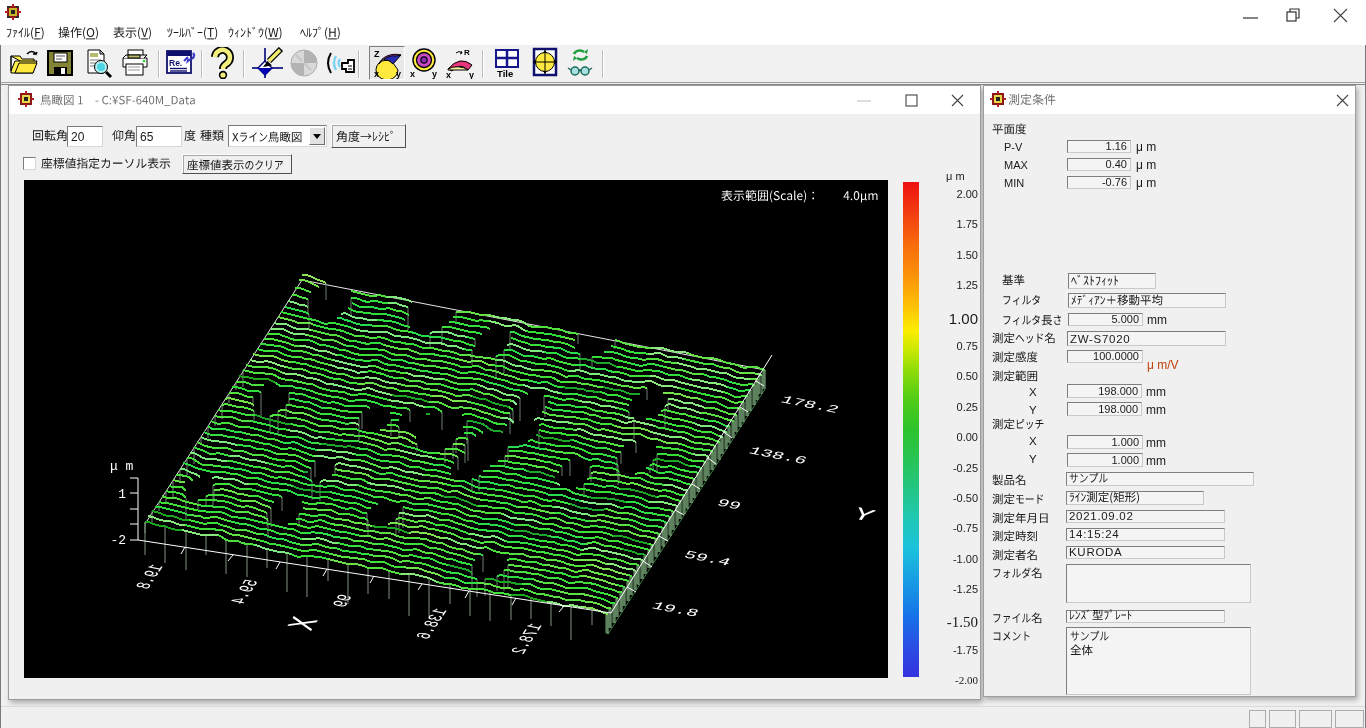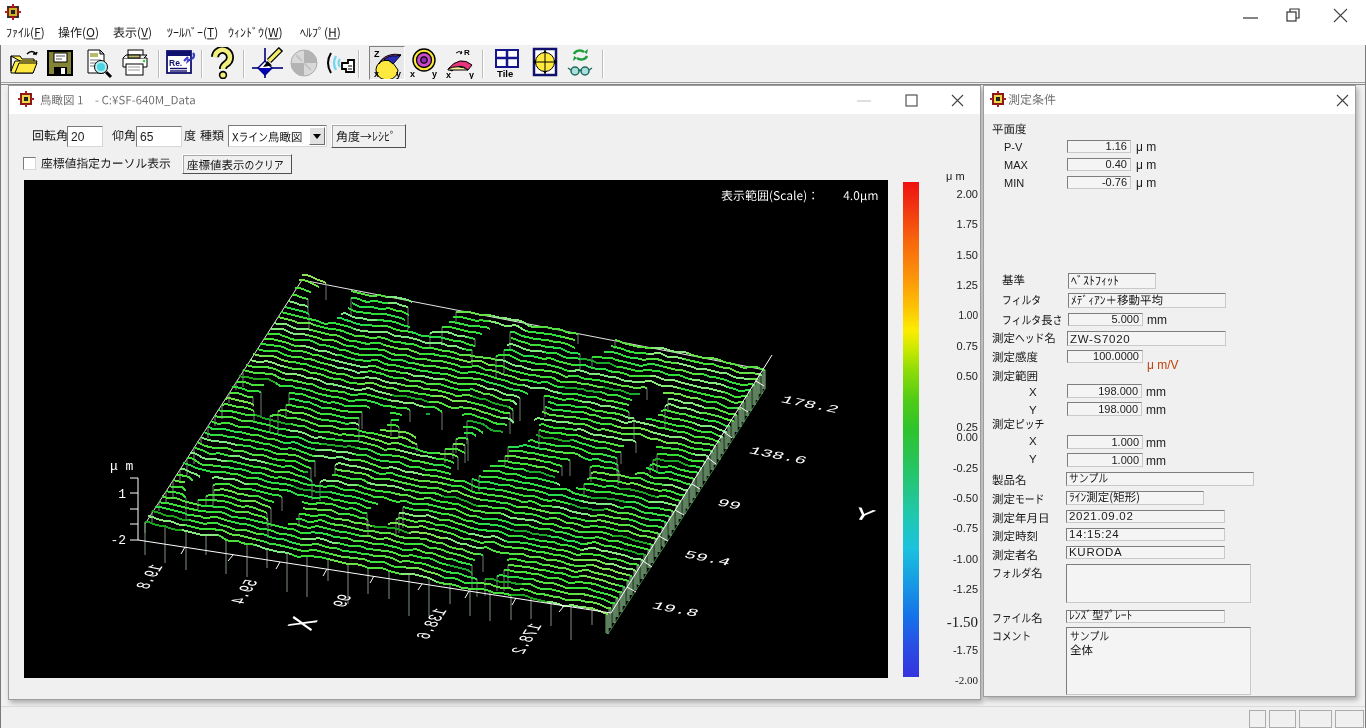--- a/index.html
+++ b/index.html
@@ -1158,24 +1158,24 @@
 <svg class="t" style="left:187px;top:155.7px" width="99" height="19" viewBox="0 -13.3 99 19">
     <path d="M8.7 -7.0C8.5 -5.6 7.9 -4.5 7.0 -3.8V-7.2H6.1V-2.6H2.9V-1.9H6.1V-0.1H2.2V0.6H11.0V-0.1H7.0V-1.9H10.2V-2.6H7.0V-3.7C7.1 -3.6 7.4 -3.4 7.5 -3.2C8.1 -3.6 8.5 -4.2 8.8 -4.8C9.4 -4.2 10.1 -3.6 10.4 -3.2L11.0 -3.8C10.6 -4.2 9.8 -4.9 9.1 -5.5C9.3 -5.9 9.4 -6.4 9.5 -6.9ZM4.0 -7.0C3.8 -5.5 3.3 -4.3 2.3 -3.6C2.5 -3.5 2.8 -3.2 3.0 -3.1C3.5 -3.5 3.9 -4.1 4.2 -4.7C4.7 -4.3 5.2 -3.8 5.4 -3.4L5.9 -4.0C5.6 -4.4 5.0 -5.0 4.5 -5.4C4.7 -5.9 4.8 -6.4 4.9 -6.9ZM1.3 -8.4V-5.2C1.3 -3.6 1.2 -1.3 0.3 0.4C0.5 0.5 0.9 0.7 1.0 0.9C2.0 -0.9 2.1 -3.5 2.1 -5.2V-7.6H10.9V-8.4H6.5V-9.7H5.6V-8.4Z M16.5 -4.2V-3.5H22.0V-4.2ZM20.4 -1.3C21.0 -0.7 21.7 0.0 22.0 0.5L22.6 0.1C22.3 -0.4 21.6 -1.1 21.0 -1.7ZM17.2 -1.7C16.8 -1.1 16.1 -0.4 15.4 0.0C15.6 0.1 15.8 0.4 15.9 0.5C16.6 0.0 17.4 -0.7 17.8 -1.3ZM16.2 -7.6V-4.9H22.3V-7.6H20.4V-8.4H22.5V-9.2H15.9V-8.4H18.0V-7.6ZM18.7 -8.4H19.7V-7.6H18.7ZM15.8 -2.7V-2.0H18.8V0.1C18.8 0.2 18.7 0.2 18.6 0.2C18.4 0.2 18.0 0.2 17.4 0.2C17.6 0.4 17.7 0.7 17.7 0.9C18.4 0.9 18.9 0.9 19.2 0.8C19.5 0.7 19.6 0.5 19.6 0.1V-2.0H22.5V-2.7ZM17.0 -7.0H18.0V-5.5H17.0ZM18.6 -7.0H19.7V-5.5H18.6ZM20.4 -7.0H21.5V-5.5H20.4ZM13.7 -9.7V-7.2H12.1V-6.4H13.6C13.3 -4.8 12.6 -3.0 11.9 -2.0C12.0 -1.8 12.2 -1.5 12.3 -1.3C12.8 -2.0 13.3 -3.2 13.7 -4.5V0.9H14.5V-4.5C14.8 -4.0 15.2 -3.3 15.4 -2.9L15.9 -3.5C15.7 -3.9 14.8 -5.2 14.5 -5.6V-6.4H15.8V-7.2H14.5V-9.7Z M29.5 -4.5H32.5V-3.6H29.5ZM29.5 -2.9H32.5V-2.0H29.5ZM29.5 -6.1H32.5V-5.2H29.5ZM28.7 -6.8V-1.3H33.3V-6.8H30.8L31.0 -7.7H34.0V-8.5H31.1L31.2 -9.6L30.3 -9.7L30.2 -8.5H27.0V-7.7H30.1L30.0 -6.8ZM26.9 -6.2V0.9H27.7V0.3H34.0V-0.4H27.7V-6.2ZM26.0 -9.6C25.4 -7.9 24.3 -6.1 23.2 -5.0C23.3 -4.8 23.6 -4.4 23.7 -4.2C24.1 -4.6 24.5 -5.1 24.8 -5.6V0.9H25.7V-6.9C26.1 -7.7 26.5 -8.5 26.9 -9.4Z M36.1 0.1 36.4 0.9C37.8 0.6 39.7 0.1 41.5 -0.4L41.5 -1.2L38.6 -0.5V-3.1C39.2 -3.5 39.8 -4.0 40.3 -4.4C41.1 -1.8 42.6 0.0 45.1 0.9C45.2 0.6 45.4 0.3 45.6 0.1C44.3 -0.3 43.3 -1.0 42.5 -1.9C43.3 -2.4 44.2 -3.0 45.0 -3.6L44.3 -4.1C43.7 -3.6 42.8 -2.9 42.1 -2.5C41.7 -3.1 41.4 -3.7 41.1 -4.5H45.3V-5.2H40.7V-6.3H44.4V-7.0H40.7V-7.9H44.9V-8.7H40.7V-9.7H39.8V-8.7H35.6V-7.9H39.8V-7.0H36.2V-6.3H39.8V-5.2H35.2V-4.5H39.2C38.1 -3.5 36.3 -2.7 34.8 -2.3C35.0 -2.1 35.3 -1.8 35.4 -1.5C36.1 -1.8 36.9 -2.2 37.7 -2.6V-0.3Z M48.7 -4.0C48.2 -2.7 47.3 -1.5 46.4 -0.6C46.6 -0.5 47.0 -0.3 47.2 -0.1C48.1 -1.0 49.0 -2.4 49.6 -3.8ZM53.9 -3.7C54.7 -2.6 55.6 -1.1 55.9 -0.1L56.7 -0.5C56.4 -1.5 55.5 -2.9 54.7 -4.0ZM47.7 -8.8V-8.0H55.8V-8.8ZM46.7 -6.0V-5.2H51.3V-0.2C51.3 -0.0 51.2 0.0 51.0 0.0C50.8 0.0 50.0 0.0 49.3 0.0C49.4 0.3 49.5 0.6 49.6 0.9C50.6 0.9 51.3 0.9 51.7 0.8C52.1 0.6 52.2 0.4 52.2 -0.2V-5.2H56.8V-6.0Z M62.2 -7.4C62.0 -6.3 61.8 -5.2 61.6 -4.3C61.1 -2.3 60.6 -1.6 60.1 -1.6C59.7 -1.6 59.1 -2.2 59.1 -3.7C59.1 -5.2 60.3 -7.1 62.2 -7.4ZM63.0 -7.4C64.6 -7.2 65.6 -5.8 65.6 -4.1C65.6 -2.1 64.3 -1.0 63.1 -0.6C62.9 -0.6 62.6 -0.5 62.3 -0.5L62.7 0.4C65.0 0.0 66.4 -1.6 66.4 -4.0C66.4 -6.4 64.9 -8.3 62.6 -8.3C60.2 -8.3 58.4 -6.1 58.4 -3.6C58.4 -1.7 59.2 -0.5 60.1 -0.5C61.0 -0.5 61.8 -1.7 62.4 -4.1C62.7 -5.2 62.8 -6.3 63.0 -7.4Z M72.5 -8.9 71.6 -9.3C71.6 -9.0 71.4 -8.6 71.3 -8.4C70.9 -7.3 69.9 -5.7 68.2 -4.5L68.9 -3.9C70.0 -4.7 70.8 -5.8 71.4 -6.7H74.7C74.5 -5.7 73.9 -4.2 73.1 -3.1C72.3 -1.9 71.0 -0.9 69.2 -0.2L69.9 0.5C71.8 -0.3 72.9 -1.3 73.8 -2.6C74.7 -3.9 75.3 -5.4 75.6 -6.6C75.6 -6.8 75.7 -7.0 75.8 -7.2L75.1 -7.7C75.0 -7.6 74.8 -7.5 74.5 -7.5H71.8L72.1 -8.0C72.2 -8.2 72.4 -8.6 72.5 -8.9Z M84.6 -8.7H83.7C83.7 -8.4 83.8 -8.1 83.8 -7.7C83.8 -7.3 83.8 -6.3 83.8 -5.9C83.8 -3.7 83.6 -2.8 83.0 -1.9C82.3 -1.0 81.5 -0.6 80.6 -0.3L81.3 0.5C82.0 0.2 82.9 -0.3 83.6 -1.2C84.3 -2.2 84.6 -3.1 84.6 -5.9C84.6 -6.3 84.6 -7.3 84.6 -7.7C84.6 -8.1 84.6 -8.4 84.6 -8.7ZM80.1 -8.6H79.2C79.2 -8.4 79.2 -8.0 79.2 -7.8C79.2 -7.5 79.2 -4.5 79.2 -4.0C79.2 -3.6 79.2 -3.3 79.2 -3.1H80.1C80.1 -3.3 80.1 -3.7 80.1 -4.0C80.1 -4.5 80.1 -7.5 80.1 -7.8C80.1 -8.1 80.1 -8.4 80.1 -8.6Z M95.9 -7.8 95.4 -8.3C95.3 -8.3 94.9 -8.2 94.8 -8.2C94.2 -8.2 89.6 -8.2 89.2 -8.2C88.8 -8.2 88.4 -8.3 88.0 -8.3V-7.3C88.4 -7.3 88.8 -7.4 89.2 -7.4C89.6 -7.4 94.0 -7.4 94.7 -7.4C94.4 -6.7 93.5 -5.4 92.6 -4.8L93.2 -4.2C94.3 -5.1 95.3 -6.6 95.7 -7.4C95.7 -7.5 95.9 -7.7 95.9 -7.8ZM92.0 -6.3H91.1C91.2 -6.0 91.2 -5.7 91.2 -5.4C91.2 -3.5 91.0 -1.9 89.5 -0.8C89.2 -0.6 88.8 -0.4 88.6 -0.3L89.3 0.4C91.8 -1.0 92.0 -3.1 92.0 -6.3Z" fill="#1a1a1a"></path>
   </svg>
 <svg class="t" style="left:721px;top:186px" width="159" height="18" viewBox="0 -14 159 18">
     <path d="M1.7 0.1 2.0 1.0C3.4 0.6 5.5 0.1 7.4 -0.4L7.3 -1.2L4.3 -0.5V-3.2C4.9 -3.6 5.6 -4.1 6.1 -4.6C6.9 -1.9 8.5 0.0 11.0 0.9C11.1 0.7 11.4 0.3 11.6 0.1C10.3 -0.3 9.2 -1.0 8.4 -2.0C9.2 -2.5 10.2 -3.1 10.9 -3.7L10.2 -4.3C9.6 -3.7 8.7 -3.1 7.9 -2.6C7.5 -3.2 7.2 -3.9 6.9 -4.7H11.2V-5.5H6.4V-6.6H10.4V-7.3H6.4V-8.3H10.8V-9.1H6.4V-10.1H5.5V-9.1H1.2V-8.3H5.5V-7.3H1.7V-6.6H5.5V-5.5H0.8V-4.7H4.9C3.7 -3.7 1.9 -2.8 0.3 -2.4C0.5 -2.2 0.8 -1.8 0.9 -1.6C1.7 -1.9 2.6 -2.2 3.4 -2.7V-0.3Z M14.8 -4.2C14.3 -2.9 13.4 -1.5 12.4 -0.7C12.6 -0.6 13.1 -0.3 13.2 -0.1C14.2 -1.1 15.1 -2.5 15.7 -4.0ZM20.2 -3.8C21.1 -2.7 22.0 -1.1 22.3 -0.1L23.2 -0.5C22.8 -1.5 21.9 -3.1 21.0 -4.2ZM13.8 -9.2V-8.3H22.2V-9.2ZM12.7 -6.3V-5.4H17.5V-0.2C17.5 -0.0 17.5 0.0 17.2 0.0C17.0 0.0 16.2 0.0 15.4 0.0C15.6 0.3 15.7 0.7 15.7 0.9C16.8 0.9 17.5 0.9 17.9 0.8C18.4 0.6 18.5 0.4 18.5 -0.2V-5.4H23.3V-6.3Z M25.0 -5.2V-1.9H27.0V-1.1H24.6V-0.4H27.0V1.0H27.8V-0.4H30.2V-1.1H27.8V-1.9H29.8V-5.2H27.8V-5.9H30.1V-6.6H27.8V-7.2H27.0V-6.6H24.7V-5.9H27.0V-5.2ZM30.6 -6.8V-0.6C30.6 0.6 30.9 0.8 32.1 0.8C32.3 0.8 33.9 0.8 34.2 0.8C35.2 0.8 35.5 0.4 35.6 -1.2C35.4 -1.3 35.0 -1.4 34.8 -1.6C34.7 -0.3 34.7 0.0 34.1 0.0C33.8 0.0 32.4 0.0 32.1 0.0C31.5 0.0 31.4 -0.1 31.4 -0.6V-6.0H34.1V-3.2C34.1 -3.0 34.1 -3.0 33.9 -3.0C33.7 -3.0 33.2 -3.0 32.5 -3.0C32.6 -2.8 32.8 -2.4 32.8 -2.2C33.7 -2.2 34.2 -2.2 34.5 -2.3C34.9 -2.5 35.0 -2.7 35.0 -3.2V-6.8ZM25.8 -3.3H27.0V-2.5H25.8ZM27.8 -3.3H29.0V-2.5H27.8ZM25.8 -4.6H27.0V-3.9H25.8ZM27.8 -4.6H29.0V-3.9H27.8ZM30.9 -10.1C30.7 -9.5 30.3 -8.9 29.8 -8.4V-9.2H26.7C26.8 -9.4 26.9 -9.7 27.0 -9.9L26.2 -10.1C25.8 -9.2 25.2 -8.2 24.4 -7.6C24.6 -7.5 25.0 -7.2 25.2 -7.1C25.5 -7.5 25.9 -7.9 26.2 -8.4H26.7C27.0 -8.0 27.2 -7.6 27.2 -7.3L28.0 -7.5C28.0 -7.7 27.8 -8.1 27.6 -8.4H29.8C29.6 -8.1 29.3 -7.9 29.0 -7.7C29.2 -7.6 29.6 -7.3 29.8 -7.2C30.2 -7.5 30.6 -7.9 30.9 -8.4H31.8C32.2 -8.0 32.5 -7.5 32.7 -7.1L33.5 -7.4C33.3 -7.7 33.1 -8.0 32.8 -8.4H35.4V-9.2H31.4C31.5 -9.4 31.7 -9.7 31.8 -9.9Z M43.0 -5.9V-4.2H41.1L41.1 -5.0V-5.9ZM40.3 -8.1V-6.6H38.7V-5.9H40.3V-5.0C40.3 -4.8 40.3 -4.5 40.3 -4.2H38.6V-3.5H40.2C40.0 -2.7 39.6 -2.0 38.7 -1.4C38.9 -1.3 39.1 -1.0 39.3 -0.8C40.3 -1.5 40.8 -2.4 41.0 -3.5H43.0V-1.0H43.8V-3.5H45.5V-4.2H43.8V-5.9H45.4V-6.6H43.8V-8.1H43.0V-6.6H41.1V-8.1ZM37.0 -9.5V1.0H37.9V0.4H46.1V1.0H47.0V-9.5ZM37.9 -0.4V-8.7H46.1V-0.4Z M50.9 2.4 51.5 2.1C50.5 0.3 50.0 -1.7 50.0 -3.7C50.0 -5.8 50.5 -7.8 51.5 -9.5L50.9 -9.8C49.8 -8.0 49.1 -6.1 49.1 -3.7C49.1 -1.4 49.8 0.6 50.9 2.4Z M55.7 0.2C57.5 0.2 58.7 -0.9 58.7 -2.3C58.7 -3.6 57.9 -4.2 56.9 -4.7L55.6 -5.2C54.9 -5.5 54.2 -5.8 54.2 -6.7C54.2 -7.5 54.8 -8.0 55.8 -8.0C56.6 -8.0 57.3 -7.7 57.8 -7.2L58.4 -7.9C57.8 -8.5 56.9 -9.0 55.8 -9.0C54.2 -9.0 53.0 -8.0 53.0 -6.6C53.0 -5.3 54.0 -4.7 54.8 -4.4L56.1 -3.8C56.9 -3.4 57.6 -3.2 57.6 -2.2C57.6 -1.4 56.9 -0.8 55.7 -0.8C54.8 -0.8 53.9 -1.2 53.3 -1.9L52.6 -1.1C53.4 -0.3 54.5 0.2 55.7 0.2Z M62.9 0.2C63.7 0.2 64.4 -0.2 65.0 -0.7L64.5 -1.4C64.1 -1.0 63.6 -0.8 63.0 -0.8C61.8 -0.8 61.0 -1.8 61.0 -3.3C61.0 -4.8 61.8 -5.8 63.0 -5.8C63.5 -5.8 63.9 -5.5 64.3 -5.2L64.9 -5.9C64.4 -6.3 63.8 -6.7 63.0 -6.7C61.3 -6.7 59.8 -5.4 59.8 -3.3C59.8 -1.1 61.2 0.2 62.9 0.2Z M67.9 0.2C68.7 0.2 69.5 -0.3 70.1 -0.8H70.1L70.2 0.0H71.1V-4.0C71.1 -5.6 70.5 -6.7 68.9 -6.7C67.8 -6.7 66.9 -6.2 66.3 -5.8L66.7 -5.1C67.2 -5.4 67.9 -5.8 68.7 -5.8C69.8 -5.8 70.0 -5.0 70.0 -4.1C67.3 -3.8 66.0 -3.1 66.0 -1.7C66.0 -0.5 66.8 0.2 67.9 0.2ZM68.2 -0.7C67.6 -0.7 67.1 -1.0 67.1 -1.8C67.1 -2.6 67.8 -3.1 70.0 -3.4V-1.6C69.4 -1.0 68.9 -0.7 68.2 -0.7Z M74.3 0.2C74.6 0.2 74.8 0.1 75.0 0.1L74.8 -0.8C74.7 -0.8 74.7 -0.8 74.6 -0.8C74.4 -0.8 74.3 -0.9 74.3 -1.2V-9.6H73.2V-1.3C73.2 -0.4 73.5 0.2 74.3 0.2Z M79.2 0.2C80.1 0.2 80.8 -0.1 81.4 -0.5L81.0 -1.2C80.5 -0.9 80.0 -0.7 79.4 -0.7C78.1 -0.7 77.3 -1.6 77.2 -3.0H81.6C81.6 -3.2 81.6 -3.4 81.6 -3.6C81.6 -5.5 80.7 -6.7 79.0 -6.7C77.5 -6.7 76.1 -5.4 76.1 -3.3C76.1 -1.1 77.5 0.2 79.2 0.2ZM77.2 -3.8C77.3 -5.1 78.1 -5.8 79.1 -5.8C80.1 -5.8 80.7 -5.1 80.7 -3.8Z M83.3 2.4C84.4 0.6 85.1 -1.4 85.1 -3.7C85.1 -6.1 84.4 -8.0 83.3 -9.8L82.6 -9.5C83.7 -7.8 84.2 -5.8 84.2 -3.7C84.2 -1.7 83.7 0.3 82.6 2.1Z M92.2 -6.5C92.7 -6.5 93.1 -6.9 93.1 -7.4C93.1 -8.0 92.7 -8.3 92.2 -8.3C91.7 -8.3 91.3 -8.0 91.3 -7.4C91.3 -6.9 91.7 -6.5 92.2 -6.5ZM92.2 -0.6C92.7 -0.6 93.1 -1.0 93.1 -1.5C93.1 -2.1 92.7 -2.5 92.2 -2.5C91.7 -2.5 91.3 -2.1 91.3 -1.5C91.3 -1.0 91.7 -0.6 92.2 -0.6Z M126.3 0.0H127.3V-2.4H128.5V-3.3H127.3V-8.8H126.1L122.4 -3.1V-2.4H126.3ZM126.3 -3.3H123.6L125.6 -6.3C125.8 -6.7 126.1 -7.2 126.3 -7.6H126.3C126.3 -7.2 126.3 -6.4 126.3 -6.0Z M130.5 0.2C131.0 0.2 131.3 -0.2 131.3 -0.7C131.3 -1.2 131.0 -1.5 130.5 -1.5C130.1 -1.5 129.7 -1.2 129.7 -0.7C129.7 -0.2 130.1 0.2 130.5 0.2Z M135.5 0.2C137.2 0.2 138.3 -1.4 138.3 -4.4C138.3 -7.5 137.2 -9.0 135.5 -9.0C133.8 -9.0 132.8 -7.5 132.8 -4.4C132.8 -1.4 133.8 0.2 135.5 0.2ZM135.5 -0.7C134.5 -0.7 133.8 -1.8 133.8 -4.4C133.8 -7.0 134.5 -8.1 135.5 -8.1C136.5 -8.1 137.2 -7.0 137.2 -4.4C137.2 -1.8 136.5 -0.7 135.5 -0.7Z M140.0 2.4H141.1C141.0 1.4 141.0 0.8 141.0 -0.5C141.3 0.0 141.7 0.1 142.2 0.1C142.9 0.1 143.6 -0.3 144.0 -1.1H144.1C144.2 -0.2 144.5 0.2 145.2 0.2C145.6 0.2 145.8 0.1 146.0 0.0L145.9 -0.8C145.7 -0.8 145.6 -0.8 145.5 -0.8C145.2 -0.8 145.0 -0.9 145.0 -1.3C145.0 -2.8 145.1 -4.8 145.1 -6.5H144.0V-2.1C143.4 -1.0 142.8 -0.8 142.2 -0.8C141.4 -0.8 141.1 -1.4 141.1 -2.5V-6.5H140.0Z M147.5 0.0H148.6V-4.7C149.2 -5.4 149.7 -5.7 150.2 -5.7C151.1 -5.7 151.4 -5.2 151.4 -4.0V0.0H152.5V-4.7C153.1 -5.4 153.7 -5.7 154.2 -5.7C155.0 -5.7 155.4 -5.2 155.4 -4.0V0.0H156.5V-4.1C156.5 -5.8 155.8 -6.7 154.5 -6.7C153.7 -6.7 153.0 -6.2 152.4 -5.4C152.1 -6.2 151.6 -6.7 150.6 -6.7C149.8 -6.7 149.1 -6.2 148.5 -5.6H148.5L148.4 -6.5H147.5Z" fill="#fff"></path>
   </svg>
 <div class="lt" style="right:388px;top:187.9px;font-size:11px;color:#1a1a1a;font-family:'Liberation Sans', sans-serif;margin-left:44px;">2.00</div>
 <div class="lt" style="right:388px;top:218.3px;font-size:11px;color:#1a1a1a;font-family:'Liberation Sans', sans-serif;">1.75</div>
 <div class="lt" style="right:388px;top:248.7px;font-size:11px;color:#1a1a1a;font-family:'Liberation Sans', sans-serif;">1.50</div>
 <div class="lt" style="right:388px;top:279.1px;font-size:11px;color:#1a1a1a;font-family:'Liberation Sans', sans-serif;">1.25</div>
-<div class="lt" style="right:388px;top:309.5px;font-size:10px;color:#1a1a1a;font-family:'Liberation Sans', sans-serif;">1.00</div>
+<div class="lt" style="right:388px;top:309.5px;font-size:15px;color:#1a1a1a;font-family:'Liberation Sans', sans-serif;">1.00</div>
 <div class="lt" style="right:388px;top:339.9px;font-size:11px;color:#1a1a1a;font-family:'Liberation Sans', sans-serif;">0.75</div>
 <div class="lt" style="right:388px;top:370.3px;font-size:11px;color:#1a1a1a;font-family:'Liberation Sans', sans-serif;">0.50</div>
-<div class="lt" style="right:388px;top:400.7px;font-size:11px;color:#1a1a1a;font-family:'Liberation Sans', sans-serif;margin-top:20px;">0.25</div>
+<div class="lt" style="right:388px;top:400.7px;font-size:11px;color:#1a1a1a;font-family:'Liberation Sans', sans-serif;">0.25</div>
 <div class="lt" style="right:388px;top:431.1px;font-size:11px;color:#1a1a1a;font-family:'Liberation Sans', sans-serif;">0.00</div>
 <div class="lt" style="right:388px;top:461.5px;font-size:11px;color:#1a1a1a;font-family:'Liberation Sans', sans-serif;text-align:right;">-0.25</div>
 <div class="lt" style="right:388px;top:491.9px;font-size:11px;color:#1a1a1a;font-family:'Liberation Sans', sans-serif;">-0.50</div>
 <div class="lt" style="right:388px;top:522.3px;font-size:11px;color:#1a1a1a;font-family:'Liberation Sans', sans-serif;">-0.75</div>
 <div class="lt" style="right:388px;top:552.7px;font-size:11px;color:#1a1a1a;font-family:'Liberation Sans', sans-serif;">-1.00</div>
 <div class="lt" style="right:388px;top:583.1px;font-size:11px;color:#1a1a1a;font-family:'Liberation Sans', sans-serif;">-1.25</div>
 <div class="lt" style="right:388px;top:613.5px;font-size:15px;color:#1a1a1a;font-family:Liberation Serif, serif;">-1.50</div>
 <div class="lt" style="right:388px;top:643.9px;font-size:11px;color:#1a1a1a;font-family:'Liberation Sans', sans-serif;">-1.75</div>
 <div class="lt" style="right:388px;top:674.3px;font-size:11px;color:#1a1a1a;font-family:Liberation Serif, serif;">-2.00</div>
 <div class="lt" style="left:946px;top:169.9px;font-size:11px;color:#1a1a1a;font-family:'Liberation Sans', sans-serif;">μ m</div>

